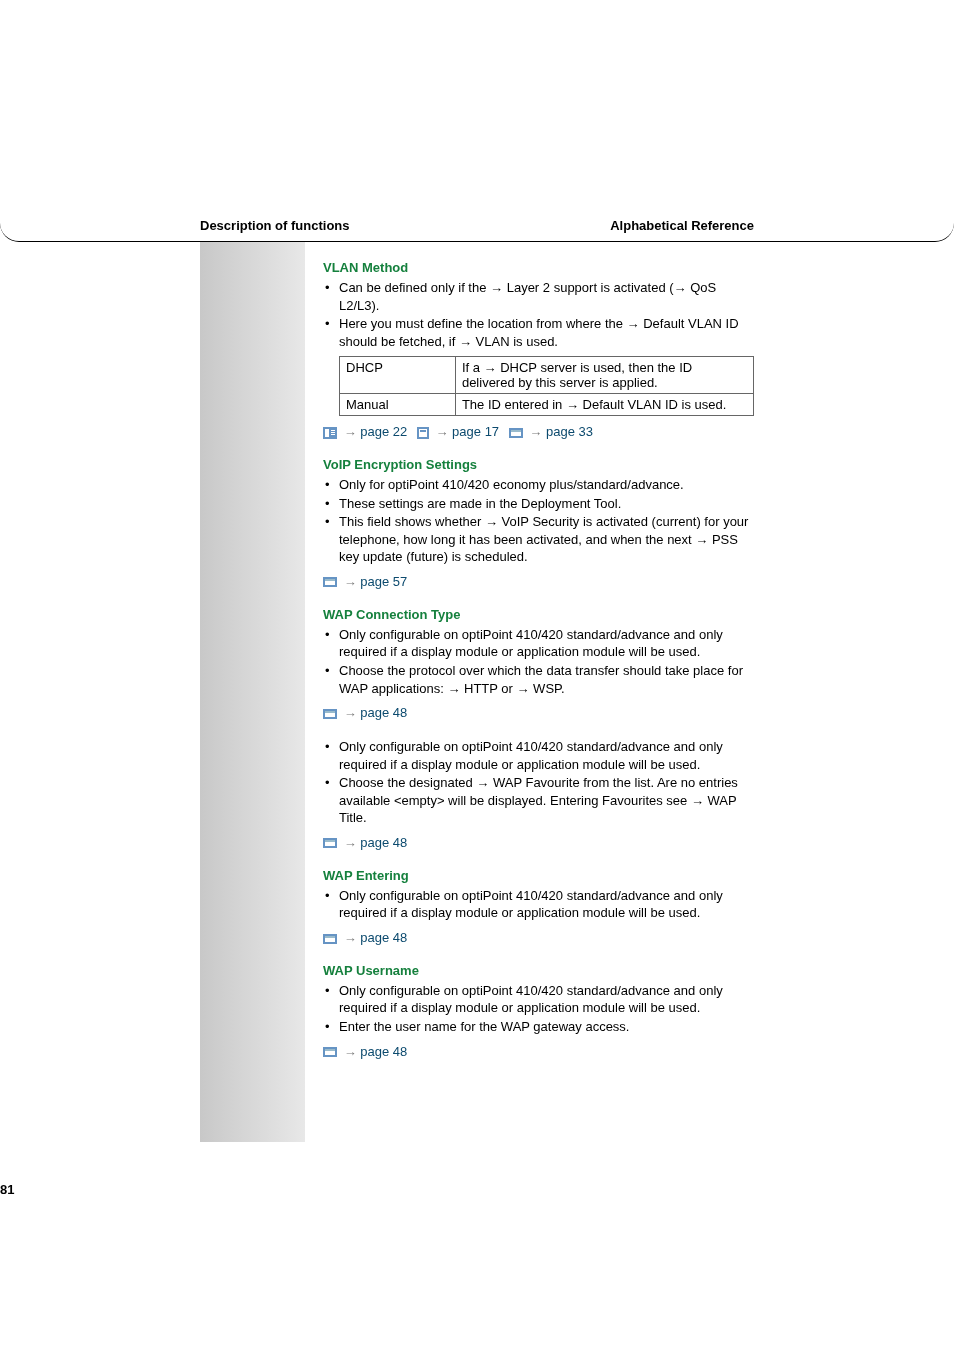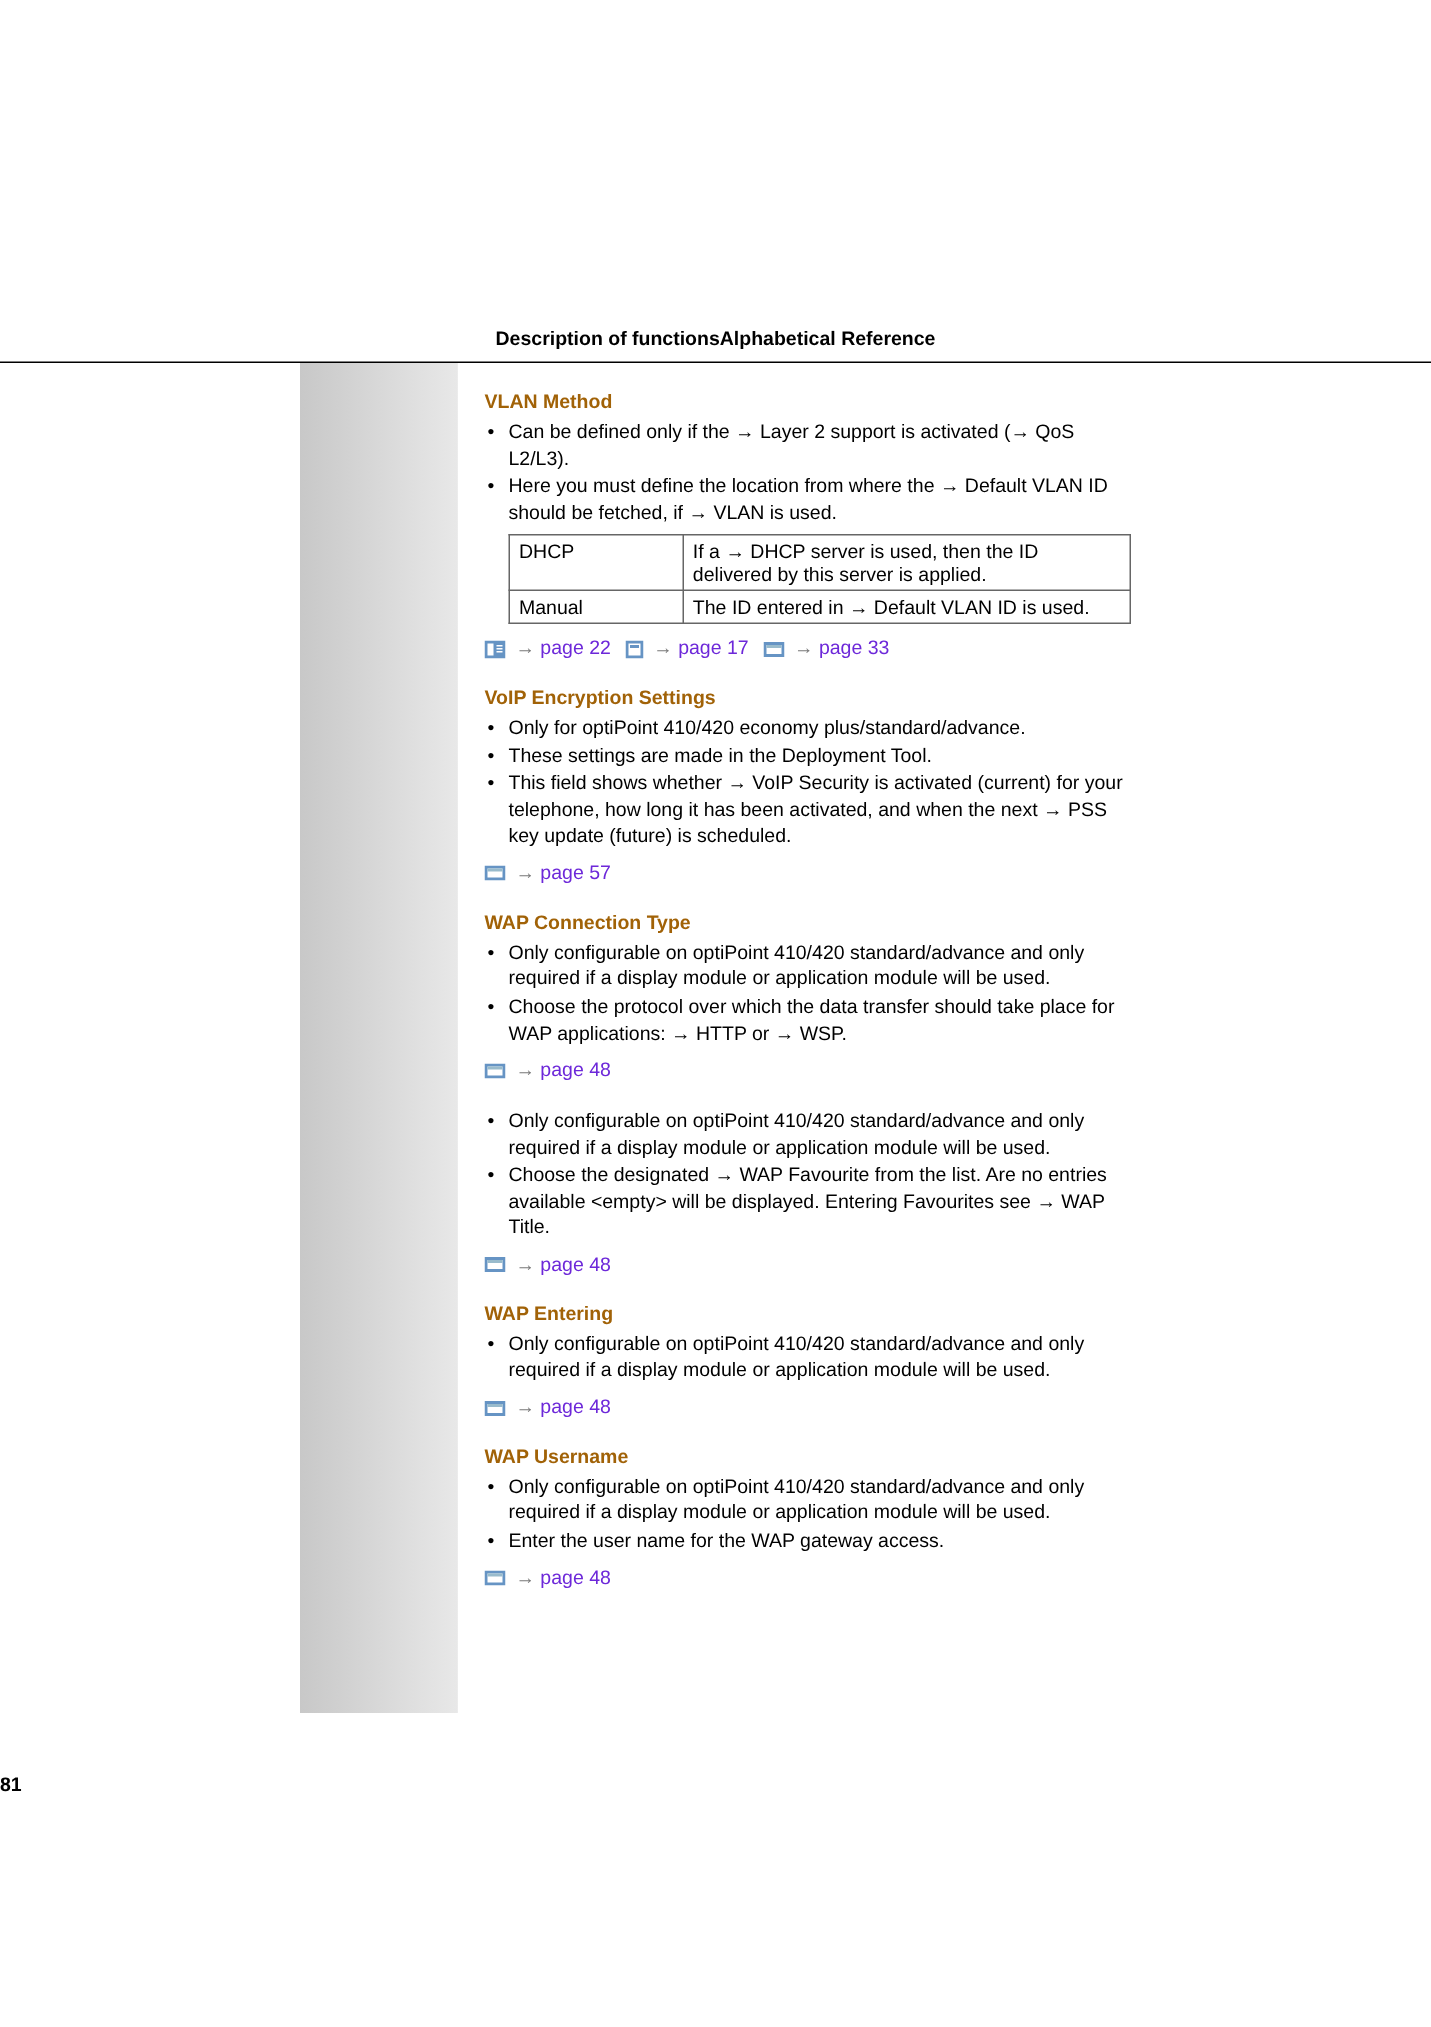--- a/index.html
+++ b/index.html
@@ -13,23 +13,24 @@
       color: #000;
       background: #fff;
       width: 954px;
     }
     .page {
       padding: 0;
       position: relative;
     }
     .header {
       display: flex;
-      justify-content: center;
+      justify-content: space-between;
       padding: 218px 200px 8px 200px;
       border-bottom: 1px solid #000;
+      border-radius: 19px;
     }
     .header-left {
       font-weight: bold;
       font-size: 13px;
     }
     .header-right {
       font-weight: bold;
       font-size: 13px;
     }
     .body-row {
@@ -55,21 +56,21 @@
       top: 0;
       width: 200px;
       height: 100%;
       background: #fff;
     }
     .content {
       flex: 1;
       padding: 18px 200px 20px 18px;
     }
     .heading {
-      color: #a16207;
+      color: #15803d;
       font-weight: bold;
       font-size: 13px;
       margin-bottom: 4px;
     }
     .section {
       margin-bottom: 18px;
     }
     ul {
       list-style: none;
       padding-left: 0;
@@ -109,21 +110,21 @@
     .refs {
       margin-top: 8px;
       margin-bottom: 4px;
     }
     .refs .ricon {
       display: inline-block;
       vertical-align: middle;
       margin-right: 3px;
     }
     .refs .rtext {
-      color: #6d28d9;
+      color: #0c4a6e;
       margin-right: 6px;
     }
     .ricon svg {
       display: block;
     }
     .pagenum {
       text-align: left;
       font-weight: bold;
       font-size: 13px;
       padding: 40px 200px 20px 0;

